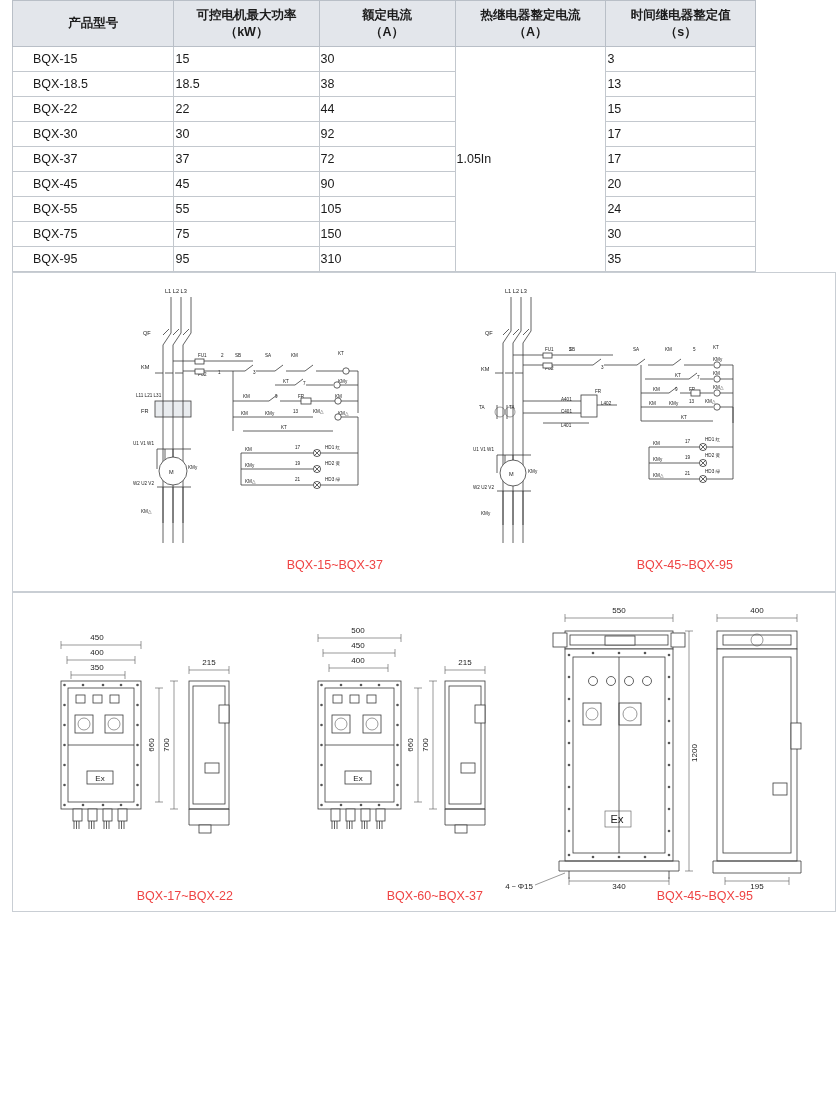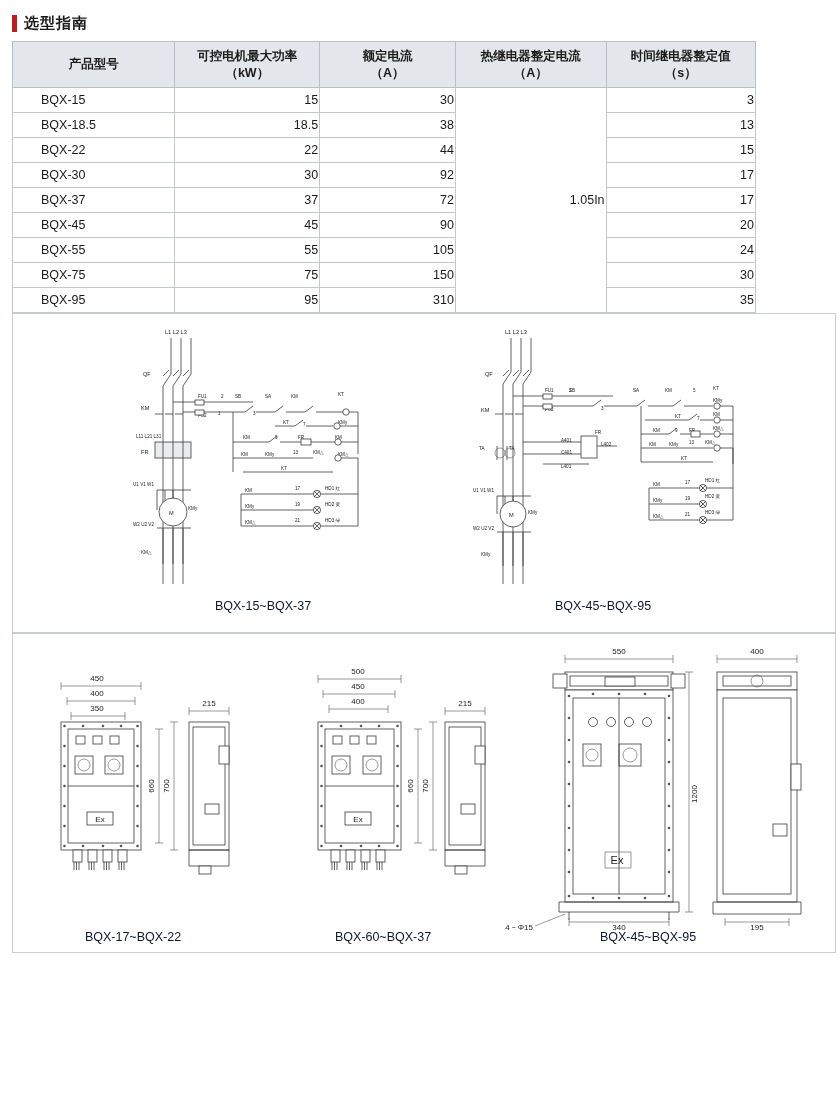--- a/index.html
+++ b/index.html
@@ -34,60 +34,56 @@
     border: 1px solid #b9bfc7;
     height: 46px;
     font-weight: bold;
     font-size: 12.5px;
     line-height: 1.35;
     color: #1b1b1b;
   }
   table.spec td {
     border: 1px solid #c3c8ce;
     height: 25px;
-    text-align: right;
+    text-align: left;
     font-size: 12.5px;
   }
-  table.spec td.model { text-align: left; padding-left: 28px; }
+  table.spec td.model { text-align: left; padding-left: 20px; }
   table.spec td.merged { vertical-align: middle; }
 
   
   .panel {
     margin-left: 4px;
     width: 824px;
     border: 1px solid #c9ced4;
     background: #fff;
     position: relative;
   }
   .panel-schem { height: 320px; }
   .panel-dims { height: 320px; }
 
   .fig-caption {
-    position: absolute; text-align: center; font-size: 12.5px; color: #0f172a;
+    position: absolute; text-align: right; font-size: 12.5px; color: #ef4444;
   }
 
   svg { display: block; }
   .ln { stroke: #3a3a3a; stroke-width: 0.8; fill: none; }
   .thin { stroke: #555; stroke-width: 0.6; fill: none; }
   .fillg { fill: #e9ecef; stroke: #3a3a3a; stroke-width: 0.8; }
   .fillw { fill: #ffffff; stroke: #3a3a3a; stroke-width: 0.8; }
   .txt { font-family: "Liberation Sans", sans-serif; font-size: 5.6px; fill: #222; }
   .txts { font-family: "Liberation Sans", sans-serif; font-size: 4.6px; fill: #222; }
   .dimtxt { font-family: "Liberation Sans", sans-serif; font-size: 8px; fill: #222; }
   .dimline { stroke: #555; stroke-width: 0.6; fill: none; }
 </style>
 </head>
 <body>
 
 <div class="page">
 
-  <div class="section-head">
-    <div class="section-bar"></div>
-    <div class="section-title">选型指南</div>
-  </div>
 
   <table class="spec">
     <thead>
       <tr>
         <th style="width:178px">
           <div>产品型号</div>
         </th>
         <th style="width:160px">
           <div>可控电机最大功率</div>
           <div>（kW）</div>

